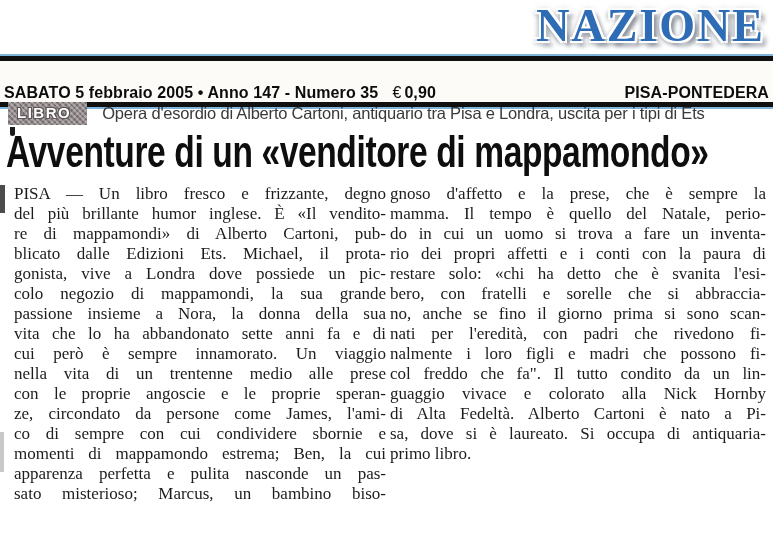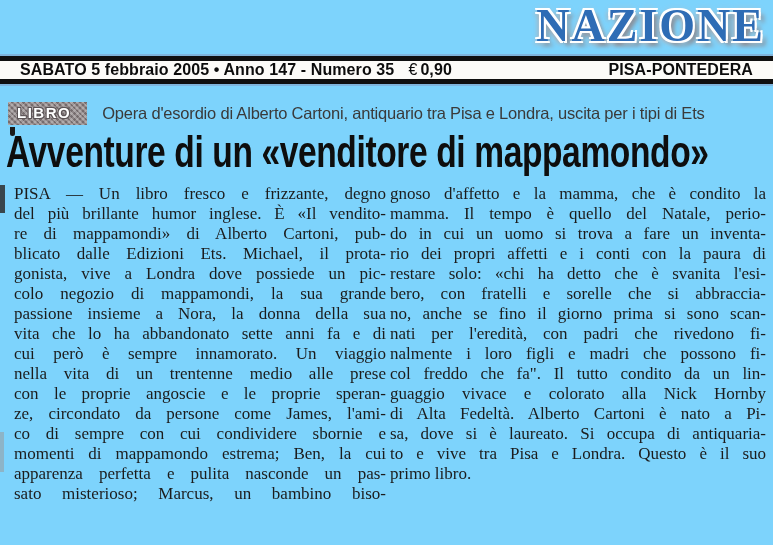--- a/index.html
+++ b/index.html
@@ -1,37 +1,37 @@
 <!DOCTYPE html>
 <html lang="it"><head>
 <meta charset="utf-8">
 <style>
   html,body{margin:0;padding:0;background:#e8e8e8;}
   .page{
     position:relative;width:773px;height:545px;margin:0 auto;
-    background:#7dd3fc;overflow:hidden;
+    background:#ffffff;overflow:hidden;
     font-family:"Liberation Serif",serif;color:#1c1c1c;
   }
   
   .logo{
     position:absolute;top:2px;right:8px;
     font-family:"Liberation Serif",serif;font-weight:bold;
     font-size:46px;line-height:48px;letter-spacing:2px;
     color:#2e6cb5;
     text-shadow:
       2px 2px 0 #fff,-2px -2px 0 #fff,2px -2px 0 #fff,-2px 2px 0 #fff,
       5px 5px 4px #8a8f98,-3px 3px 4px #aab0b8,0 0 7px #b7bcc4;
   }
   
   .strip{position:absolute;left:0;top:54px;width:773px;}
   .rule-blue{height:2px;background:#7fb4dc;}
   .rule-black{height:5px;background:#101010;}
   .strip-inner{
-    height:18px;display:flex;align-items:flex-end;justify-content:space-between;
-    padding:0 20px;background:#fcfbf8;
+    height:41px;display:flex;align-items:flex-end;justify-content:space-between;
+    padding:0 4px;background:#fcfbf8;
     font-family:"Liberation Sans",sans-serif;font-size:16px;font-weight:bold;color:#0c0c0c;
     letter-spacing:.1px;
   }
   .strip-left .euro{font-weight:400;padding:0 3px 0 14px;}
   
   .kicker-row{position:absolute;left:8px;top:102px;width:760px;display:flex;align-items:center;}
   .badge{
     display:inline-block;height:21px;line-height:21px;
     padding:0 16px 2px 9px;margin-right:15px;
     background-color:#8f8687;
@@ -105,34 +105,33 @@
         <div class="tl">cui però è sempre innamorato. Un viaggio</div>
         <div class="tl">nella vita di un trentenne medio alle prese</div>
         <div class="tl">con le proprie angoscie e le proprie speran-</div>
         <div class="tl">ze, circondato da persone come James, l'ami-</div>
         <div class="tl">co di sempre con cui condividere sbornie e</div>
         <div class="tl">momenti di mappamondo estrema; Ben, la cui</div>
         <div class="tl">apparenza perfetta e pulita nasconde un pas-</div>
         <div class="tl">sato misterioso; Marcus, un bambino biso-</div>
       </div>
     <div class="col right">
-        <div class="tl">gnoso d'affetto e la mamma, che è condito la</div>
+        <div class="tl">gnoso d'affetto e la prese, che è sempre la</div>
         <div class="tl">mamma. Il tempo è quello del Natale, perio-</div>
         <div class="tl">do in cui un uomo si trova a fare un inventa-</div>
         <div class="tl">rio dei propri affetti e i conti con la paura di</div>
         <div class="tl">restare solo: «chi ha detto che è svanita l'esi-</div>
         <div class="tl">bero, con fratelli e sorelle che si abbraccia-</div>
         <div class="tl">no, anche se fino il giorno prima si sono scan-</div>
         <div class="tl">nati per l'eredità, con padri che rivedono fi-</div>
         <div class="tl">nalmente i loro figli e madri che possono fi-</div>
         <div class="tl">col freddo che fa". Il tutto condito da un lin-</div>
         <div class="tl">guaggio vivace e colorato alla Nick Hornby</div>
         <div class="tl">di Alta Fedeltà. Alberto Cartoni è nato a Pi-</div>
         <div class="tl">sa, dove si è laureato. Si occupa di antiquaria-</div>
-        <div class="tl">to e vive tra Pisa e Londra. Questo è il suo</div>
         <div class="tl short">primo libro.</div>
       </div>
   </div>
 
   <div class="edge-mark-1"></div>
   <div class="edge-mark-2"></div>
   <div class="edge-mark-3"></div>
 
 </div>
 

